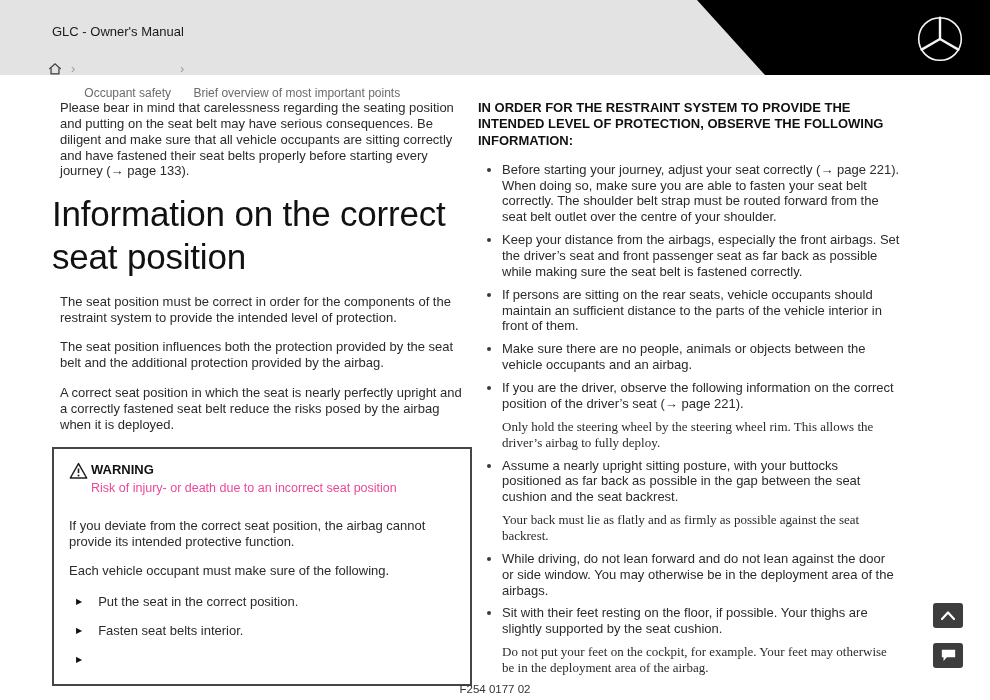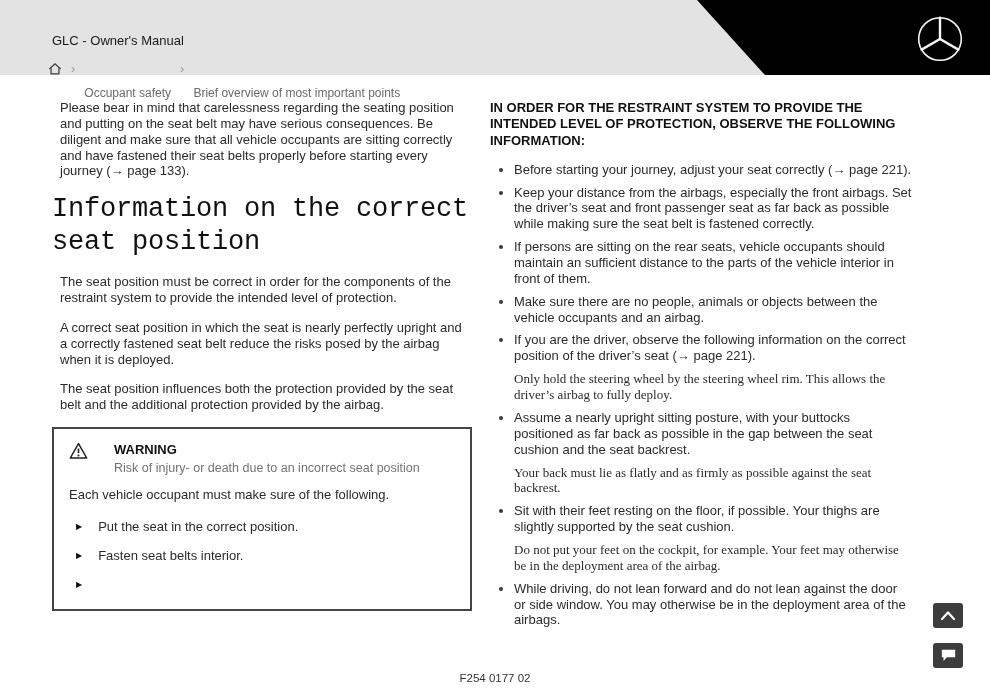--- a/index.html
+++ b/index.html
@@ -1,61 +1,61 @@
 <!DOCTYPE html>
 <html><head>
 <meta charset="utf-8">
 <style>
   html,body{margin:0;padding:0;width:990px;height:700px;overflow:hidden;background:#fff;
     font-family:"Liberation Sans","DejaVu Sans",sans-serif;color:#2b2b2b;}
   .page{position:relative;width:990px;height:700px;background:#fff;}
 
   
   .header{position:absolute;top:0;left:0;width:990px;height:75px;background:#e3e3e3;}
-  .hdr-title{position:absolute;top:33px;left:52px;font-size:13px;color:#1a1a1a;}
+  .hdr-title{position:absolute;top:24px;left:52px;font-size:13px;color:#1a1a1a;}
   .breadcrumb{position:absolute;top:38px;left:48px;display:flex;align-items:center;gap:9px;
     font-size:12px;color:#6b6b6b;}
   .crumb{color:#6b6b6b;text-decoration:none;cursor:pointer;margin-top:48px;}
   .crumb-sep{color:#9a9a9a;font-size:13px;line-height:1;transform:translateY(-1px);}
   .home-btn{display:flex;align-items:center;cursor:pointer;}
   .wedge{position:absolute;top:0;right:0;width:293px;height:75px;background:#000;
     clip-path:polygon(0 0,100% 0,100% 100%,68px 100%);}
   .logo{position:absolute;top:15px;right:26px;width:48px;height:48px;cursor:pointer;}
 
   
   .col-left{position:absolute;left:52px;top:100px;width:420px;font-size:13px;line-height:1.22;}
-  .col-right{position:absolute;left:490px;top:100px;width:422px;font-size:13px;line-height:1.22;}
+  .col-right{position:absolute;left:478px;top:100px;width:422px;font-size:13px;line-height:1.22;}
   .col-left p{margin:0 8px 14px;}
   .lead{margin-bottom:17px;}
-  h1.section-title{font-size:27px;font-weight:400;letter-spacing:-0.2px;color:#111;
-    margin:12px 0 15px;font-family:Liberation Mono, monospace;}
+  h1.section-title{font-size:35px;font-weight:400;letter-spacing:-0.2px;color:#111;
+    margin:12px 0 15px;}
 
   
   .warn-box{border:2px solid #454545;padding:13px 15px 15px;margin-top:6px;}
-  .warn-head{display:flex;align-items:flex-start;gap:26px;margin-bottom:11px;}
+  .warn-head{display:flex;align-items:flex-start;gap:3px;margin-bottom:22px;}
   .warn-title{font-weight:700;font-size:13px;color:#111;}
-  .warn-risk{font-size:12.5px;color:#737373;margin-top:3px;}
+  .warn-risk{font-size:12.5px;color:#ec4899;margin-top:3px;}
   .warn-box p{margin:0 0 13px;}
   .warn-items{margin-top:16px;}
   .warn-item{display:flex;align-items:flex-start;gap:16px;margin-bottom:13px;padding-left:7px;}
   .warn-item:last-child{margin-bottom:2px;}
   .tri{font-size:8px;color:#111;line-height:15px;flex:0 0 auto;}
 
   
   h2.obs-heading{font-size:13px;font-weight:700;color:#111;margin:0 0 13px;line-height:1.25;}
   ul.bullets{list-style:none;margin:0;padding:0;}
   ul.bullets li{display:flex;align-items:flex-start;margin-bottom:7px;}
   .dot{flex:0 0 auto;width:4px;height:4px;border-radius:50%;background:#3a3a3a;
     margin:6px 11px 0 9px;}
   .btxt{flex:1;}
   .btxt p{margin:0;}
   .btxt p.gap{margin-top:7px;font-family:Liberation Serif, serif;}
 
   
-  .footer-code{position:absolute;bottom:16px;left:0;width:100%;text-align:center;
+  .footer-code{position:absolute;bottom:5px;left:0;width:100%;text-align:center;
     font-size:11.5px;color:#333;}
   .fab{position:absolute;width:30px;height:25px;background:#3d3d3d;border-radius:3px;
     display:flex;align-items:center;justify-content:center;cursor:pointer;}
   .fab-up{top:603px;right:27px;}
   .fab-feedback{top:643px;right:27px;}
 </style>
 </head>
 <body>
 
 <div class="page">
@@ -84,36 +84,37 @@
       <path d="M24 24 L5.6 34.6" stroke="#f5f5f5" stroke-width="2.4" stroke-linecap="round"></path>
     </svg>
   </div>
 
   <div class="col-left">
     <p class="lead">Please bear in mind that carelessness regarding the seating position and putting on the seat belt may have serious consequences. Be diligent and make sure that all vehicle occupants are sitting correctly and have fastened their seat belts properly before starting every journey (→ page 133).</p>
 
     <h1 class="section-title">Information on the correct seat position</h1>
 
     <p>The seat position must be correct in order for the components of the restraint system to provide the intended level of protection.</p>
+    <p>The seat position influences both the protection provided by the seat belt and the additional protection provided by the airbag.</p>
     <p>A correct seat position in which the seat is nearly perfectly upright and a correctly fastened seat belt reduce the risks posed by the airbag when it is deployed.</p>
-    <p>The seat position influences both the protection provided by the seat belt and the additional protection provided by the airbag.</p>
 
     <div class="warn-box">
       <div class="warn-head">
         <svg width="19" height="18" viewBox="0 0 19 18">
           <path d="M9.5 1.6 L17.7 16 H1.3 Z" fill="none" stroke="#1f1f1f" stroke-width="1.5" stroke-linejoin="round"></path>
           <line x1="9.5" y1="6.5" x2="9.5" y2="11" stroke="#1f1f1f" stroke-width="1.6"></line>
           <circle cx="9.5" cy="13.4" r="1" fill="#1f1f1f"></circle>
         </svg>
         <div>
           <div class="warn-title">WARNING</div>
           <div class="warn-risk">Risk of injury- or death due to an incorrect seat position</div>
         </div>
       </div>
 
+      <p>If you deviate from the correct seat position, the airbag cannot provide its intended protective function.</p>
       <p>Each vehicle occupant must make sure of the following.</p>
 
       <div class="warn-items">
         <div class="warn-item">
           <span class="tri">▶</span>
           <span>Put the seat in the correct position.</span>
         </div>
         <div class="warn-item">
           <span class="tri">▶</span>
           <span>Fasten seat belts interior.</span>
@@ -126,20 +127,21 @@
   </div>
 
   <div class="col-right">
     <h2 class="obs-heading">IN ORDER FOR THE RESTRAINT SYSTEM TO PROVIDE THE INTENDED LEVEL OF PROTECTION, OBSERVE THE FOLLOWING INFORMATION:</h2>
 
     <ul class="bullets">
       <li>
         <span class="dot"></span>
         <div class="btxt">
           <p>Before starting your journey, adjust your seat correctly (→ page 221).</p>
+          <p>When doing so, make sure you are able to fasten your seat belt correctly. The shoulder belt strap must be routed forward from the seat belt outlet over the centre of your shoulder.</p>
         </div>
       </li>
       <li>
         <span class="dot"></span>
         <div class="btxt">
           <p>Keep your distance from the airbags, especially the front airbags. Set the driver’s seat and front passenger seat as far back as possible while making sure the seat belt is fastened correctly.</p>
         </div>
       </li>
       <li>
         <span class="dot"></span>
@@ -163,28 +165,28 @@
       <li>
         <span class="dot"></span>
         <div class="btxt">
           <p>Assume a nearly upright sitting posture, with your buttocks positioned as far back as possible in the gap between the seat cushion and the seat backrest.</p>
           <p class="gap">Your back must lie as flatly and as firmly as possible against the seat backrest.</p>
         </div>
       </li>
       <li>
         <span class="dot"></span>
         <div class="btxt">
+          <p>While driving, do not lean forward and do not lean against the door or side window. You may otherwise be in the deployment area of the airbags.</p>
+        </div>
+      </li>
+      <li>
+        <span class="dot"></span>
+        <div class="btxt">
           <p>Sit with their feet resting on the floor, if possible. Your thighs are slightly supported by the seat cushion.</p>
           <p class="gap">Do not put your feet on the cockpit, for example. Your feet may otherwise be in the deployment area of the airbag.</p>
-        </div>
-      </li>
-      <li>
-        <span class="dot"></span>
-        <div class="btxt">
-          <p>While driving, do not lean forward and do not lean against the door or side window. You may otherwise be in the deployment area of the airbags.</p>
         </div>
       </li>
     </ul>
   </div>
 
   <div class="fab fab-up">
     <svg width="16" height="11" viewBox="0 0 16 11">
       <path d="M2 9 L8 2.5 L14 9" fill="none" stroke="#ffffff" stroke-width="2.2" stroke-linecap="round" stroke-linejoin="round"></path>
     </svg>
   </div>

